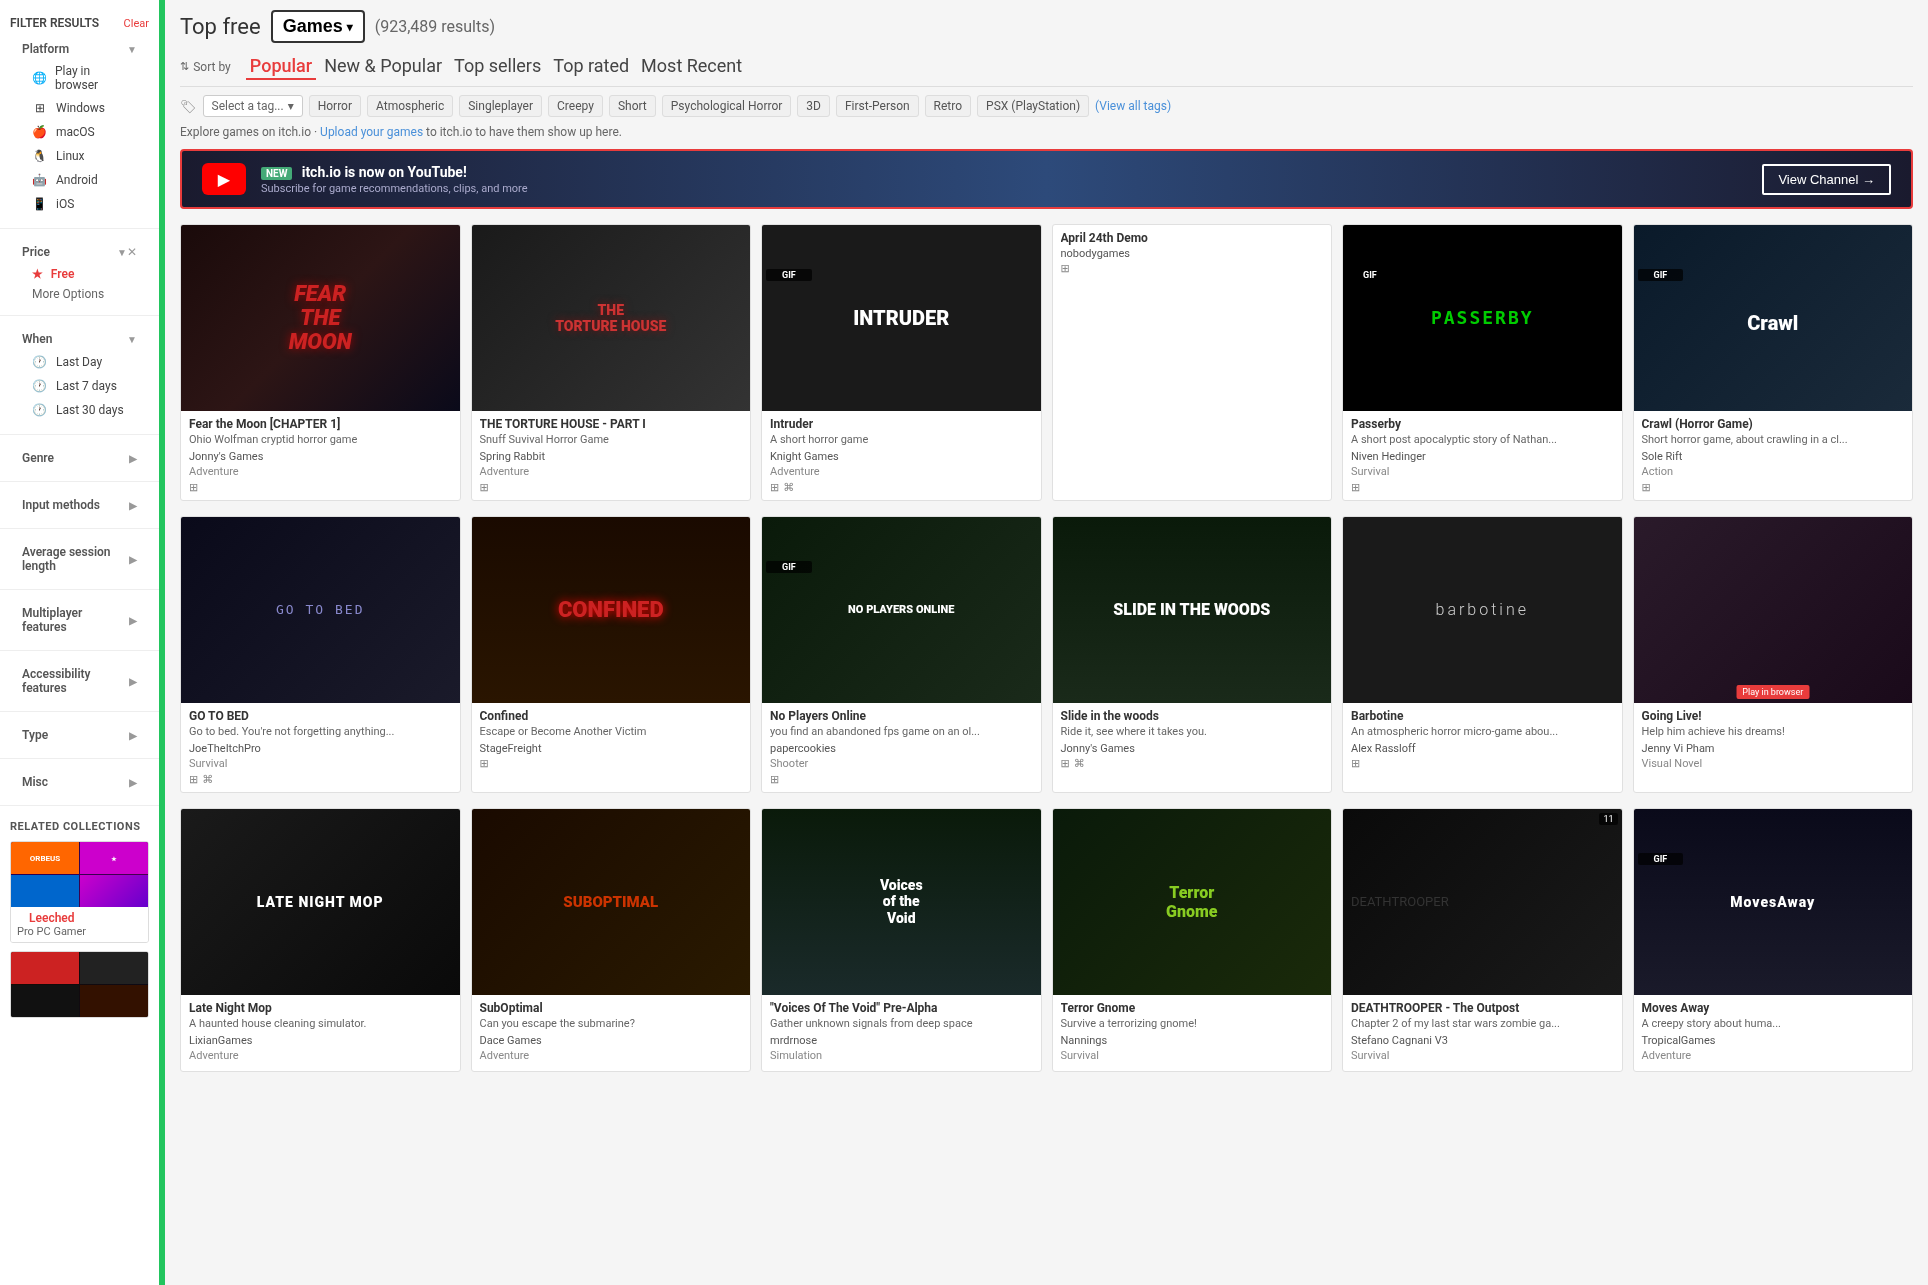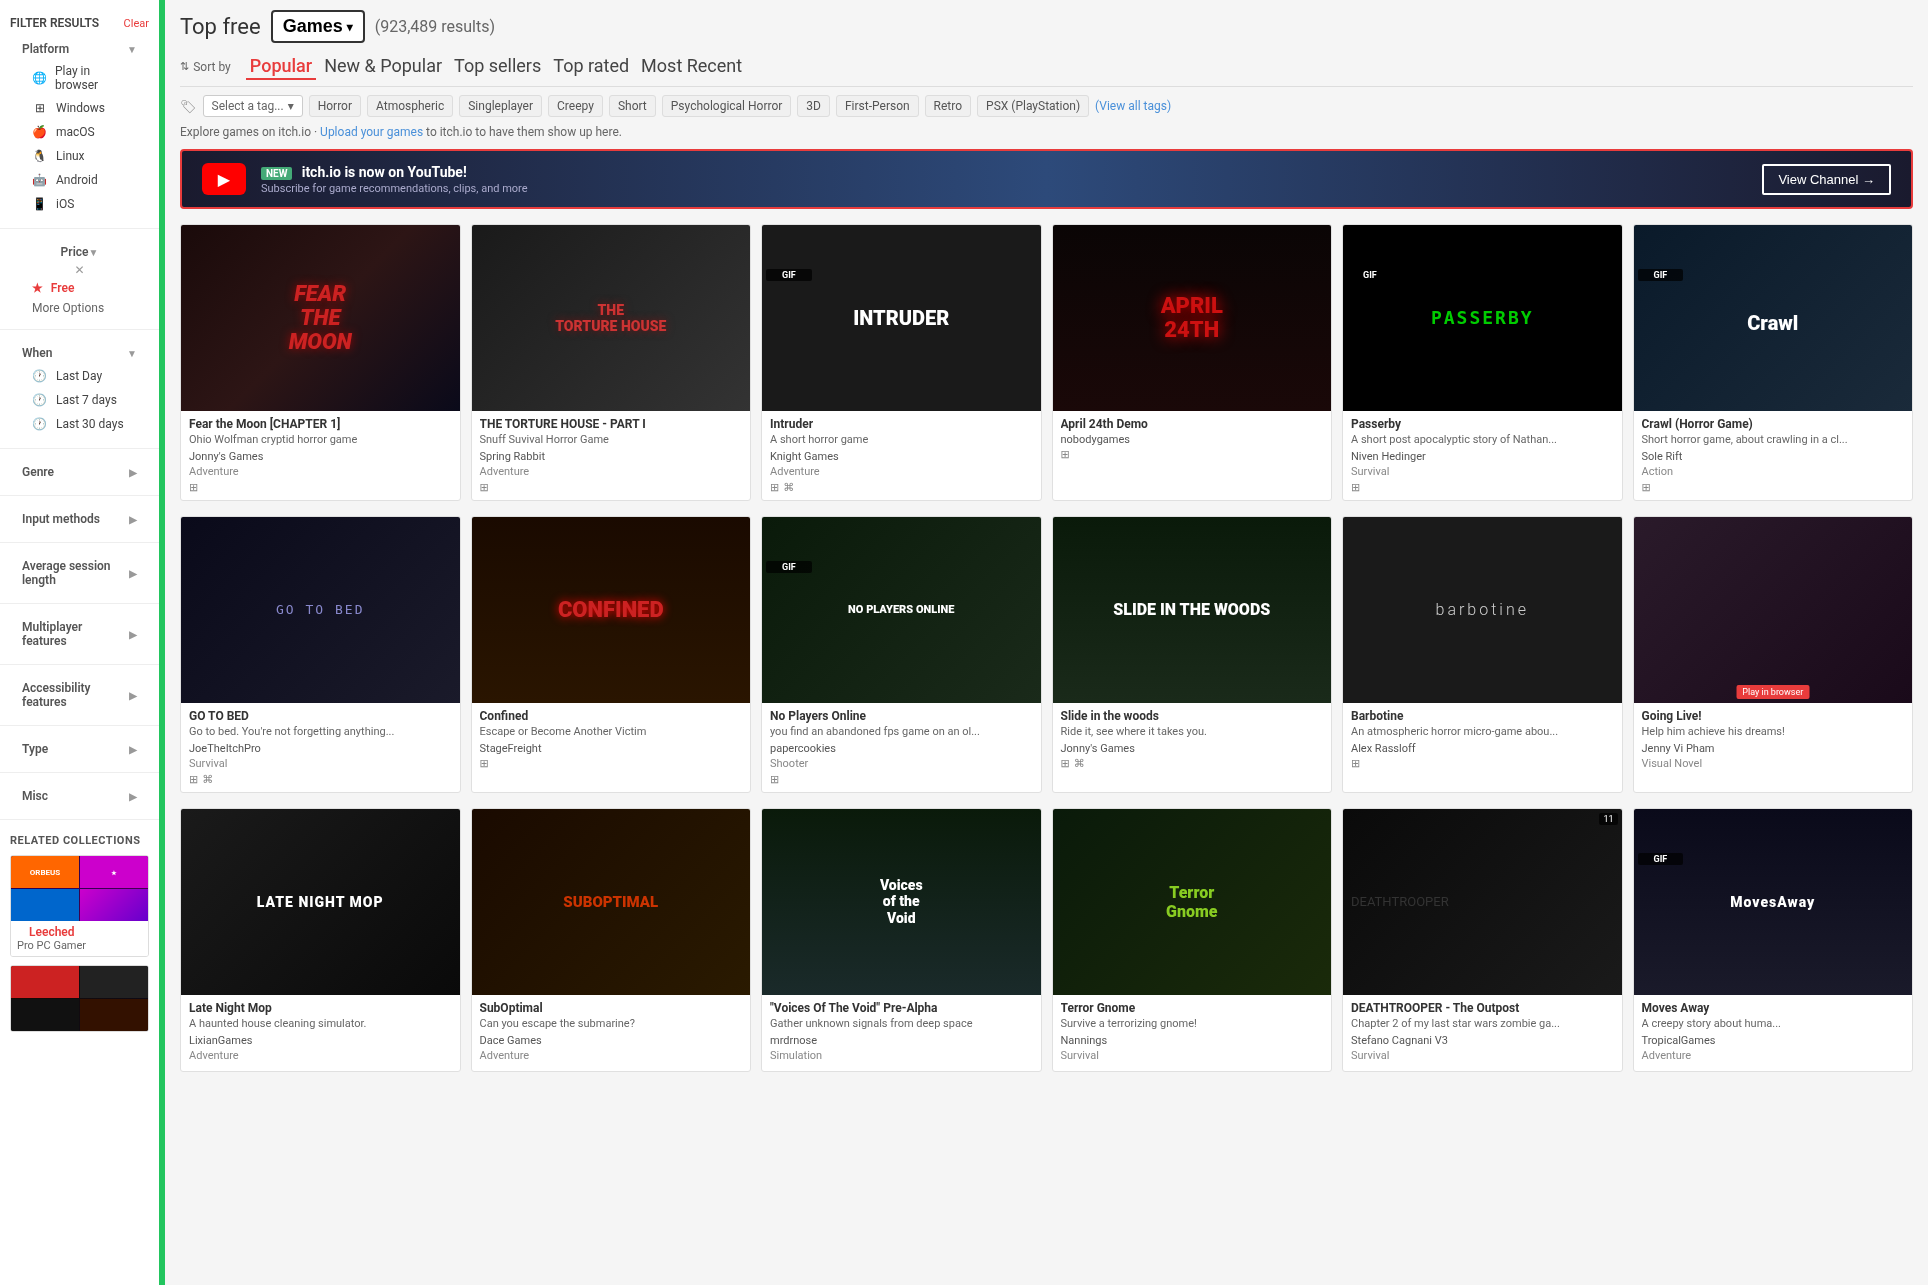--- a/index.html
+++ b/index.html
@@ -165,21 +165,21 @@
     </div>
     <div class="sidebar-item">
       <span class="icon">📱</span>
       <span>iOS</span>
     </div>
   </div>
 
   <hr class="sidebar-divider">
 
   <div class="sidebar-section">
-    <div style="display:flex;align-items:center;justify-content:space-between;flex-direction:column;">
+    <div style="display:flex;align-items:center;justify-content:space-between;">
       <div class="sidebar-section-header" style="flex:1;">
         <span>Price</span>
         <span class="arrow">▼</span>
       </div>
       <span class="sidebar-close-btn">✕</span>
     </div>
     <div class="sidebar-item active">
       <span style="color:#e83c3c;">★</span>
       <span>Free</span>
     </div>
@@ -396,27 +396,20 @@
       <div class="game-desc">A short horror game</div>
       <div class="game-author">Knight Games</div>
       <div class="game-genre">Adventure</div>
       <div class="game-platforms">
             <span class="platform-icon">⊞</span>
             <span class="platform-icon">⌘</span>
           </div>
     </div>
   </div>
       <div class="game-card">
-    <div class="game-thumb thumb-april">
-      <div class="thumb-april-text" style="padding:8px;width:100%;pointer-events:none;">
-            <div>APRIL</div>
-            <div>24TH</div>
-          </div>
-
-    </div>
     <div class="game-info">
       <div class="game-title">April 24th Demo</div>
 
       <div class="game-author">nobodygames</div>
 
       <div class="game-platforms">
             <span class="platform-icon">⊞</span>
           </div>
     </div>
   </div>

